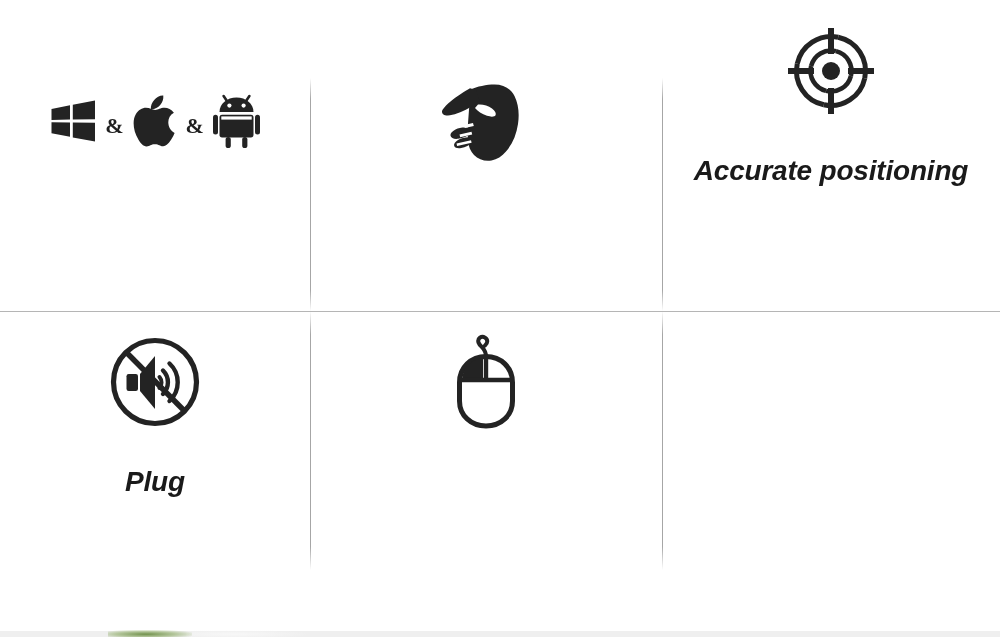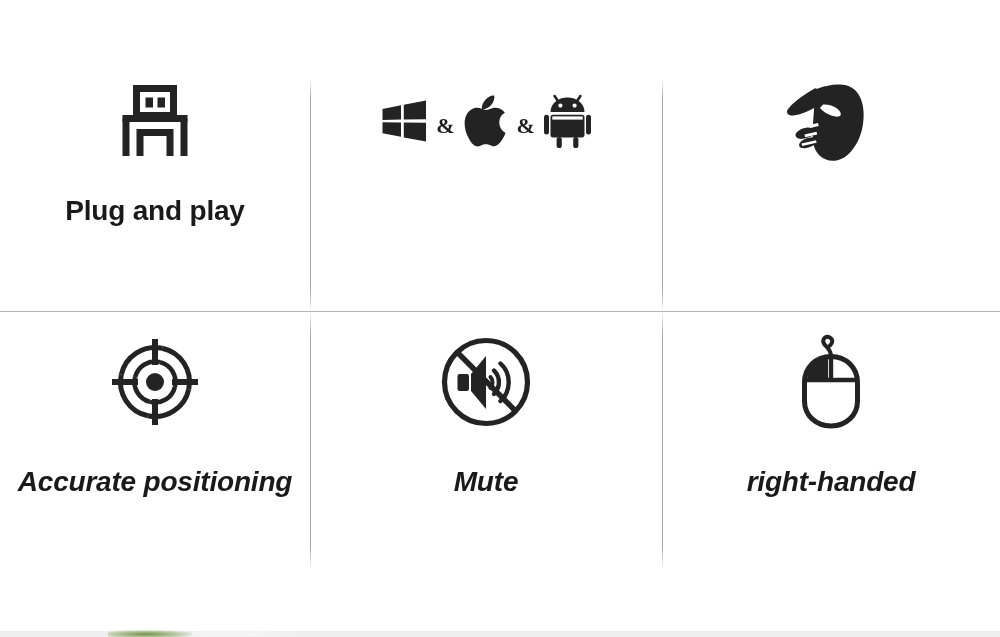--- a/index.html
+++ b/index.html
@@ -141,42 +141,20 @@
     background: radial-gradient(ellipse at 40% 60%,
                 rgba(248,248,248,0.95) 0%,
                 rgba(255,255,255,0) 75%);
   }
 </style>
 </head>
 <body>
 
 <div class="feature-grid">
 
-  <div class="feature-cell row-1">
-    <div class="icon-box">
-      <svg width="86" height="86" viewBox="0 0 86 86" aria-hidden="true">
-        <g fill="none" stroke="#232323" stroke-width="7" stroke-linejoin="miter">
-
-          <rect x="24.5" y="8.5" width="37" height="27"></rect>
-
-          <path d="M10.5 38.5 H75.5"></path>
-
-          <path d="M14 38.5 V76"></path>
-
-          <path d="M72 38.5 V76"></path>
-
-          <path d="M28 76 V52.5 H58 V76"></path>
-        </g>
-
-        <rect x="33.5" y="17.5" width="7.5" height="10" fill="#232323"></rect>
-        <rect x="45.5" y="17.5" width="7.5" height="10" fill="#232323"></rect>
-      </svg>
-    </div>
-    <div class="feature-label">Plug and play</div>
-  </div>
 
   <div class="feature-cell row-1">
     <div class="os-row">
 
       <span>
         <svg width="46" height="42" viewBox="0 0 46 42" aria-hidden="true">
           <g fill="#232323">
             <path d="M1.5 9.0 L20.0 5.3 L20.0 19.6 L1.5 19.9 Z"></path>
             <path d="M22.8 4.7 L45.0 0.5 L45.0 19.3 L22.8 19.5 Z"></path>
             <path d="M1.5 22.2 L20.0 22.4 L20.0 36.7 L1.5 33.2 Z"></path>
@@ -319,21 +297,21 @@
 
         <g fill="none" stroke="#232323" stroke-linecap="round">
           <path d="M54.0 34.5 A16.5 16.5 0 0 1 54.0 58.0" stroke-width="4.4"></path>
           <path d="M60.5 27.5 A25.5 25.5 0 0 1 60.5 65.0" stroke-width="4.4"></path>
           <path d="M50.5 41.0 A8.5 8.5 0 0 1 50.5 52.0" stroke-width="4.0"></path>
         </g>
 
         <path d="M17.0 16.0 L76.0 75.5" stroke="#232323" stroke-width="5.4" stroke-linecap="butt" fill="none"></path>
       </svg>
     </div>
-    <div class="feature-label">Mute</div>
+    <div class="feature-label">Plug</div>
   </div>
 
   <div class="feature-cell row-2">
     <div class="icon-box">
       <svg width="72" height="96" viewBox="0 0 72 96" aria-hidden="true">
 
         <path d="M36 22.5 C36 14.0 30.0 13.0 28.5 8.5 C27.2 4.4 31.5 1.5 35.0 3.6
                  C38.0 5.4 38.0 9.0 35.0 11.5" fill="none" stroke="#232323" stroke-width="4.0" stroke-linecap="round"></path>
 
         <path d="M36 22.5 C51.0 22.5 62.5 33.5 62.5 48.5 L62.5 67.0
@@ -341,21 +319,20 @@
                  C21.0 92.0 9.5 81.5 9.5 67.0 L9.5 48.5
                  C9.5 33.5 21.0 22.5 36 22.5 Z" fill="none" stroke="#232323" stroke-width="5.0"></path>
 
         <path d="M33.0 24.3 C22.0 25.2 13.0 33.5 12.3 44.0 L33.0 44.0 Z" fill="#232323"></path>
 
         <path d="M36 23.0 L36 46.0" stroke="#232323" stroke-width="4.4"></path>
 
         <path d="M11.0 46.0 L61.0 46.0" stroke="#232323" stroke-width="4.4"></path>
       </svg>
     </div>
-    <div class="feature-label">right-handed</div>
   </div>
 
   <div class="h-divider"></div>
   <div class="v-divider col-a-top"></div>
   <div class="v-divider col-b-top"></div>
   <div class="v-divider col-a-bot"></div>
   <div class="v-divider col-b-bot"></div>
 
 </div>
 

